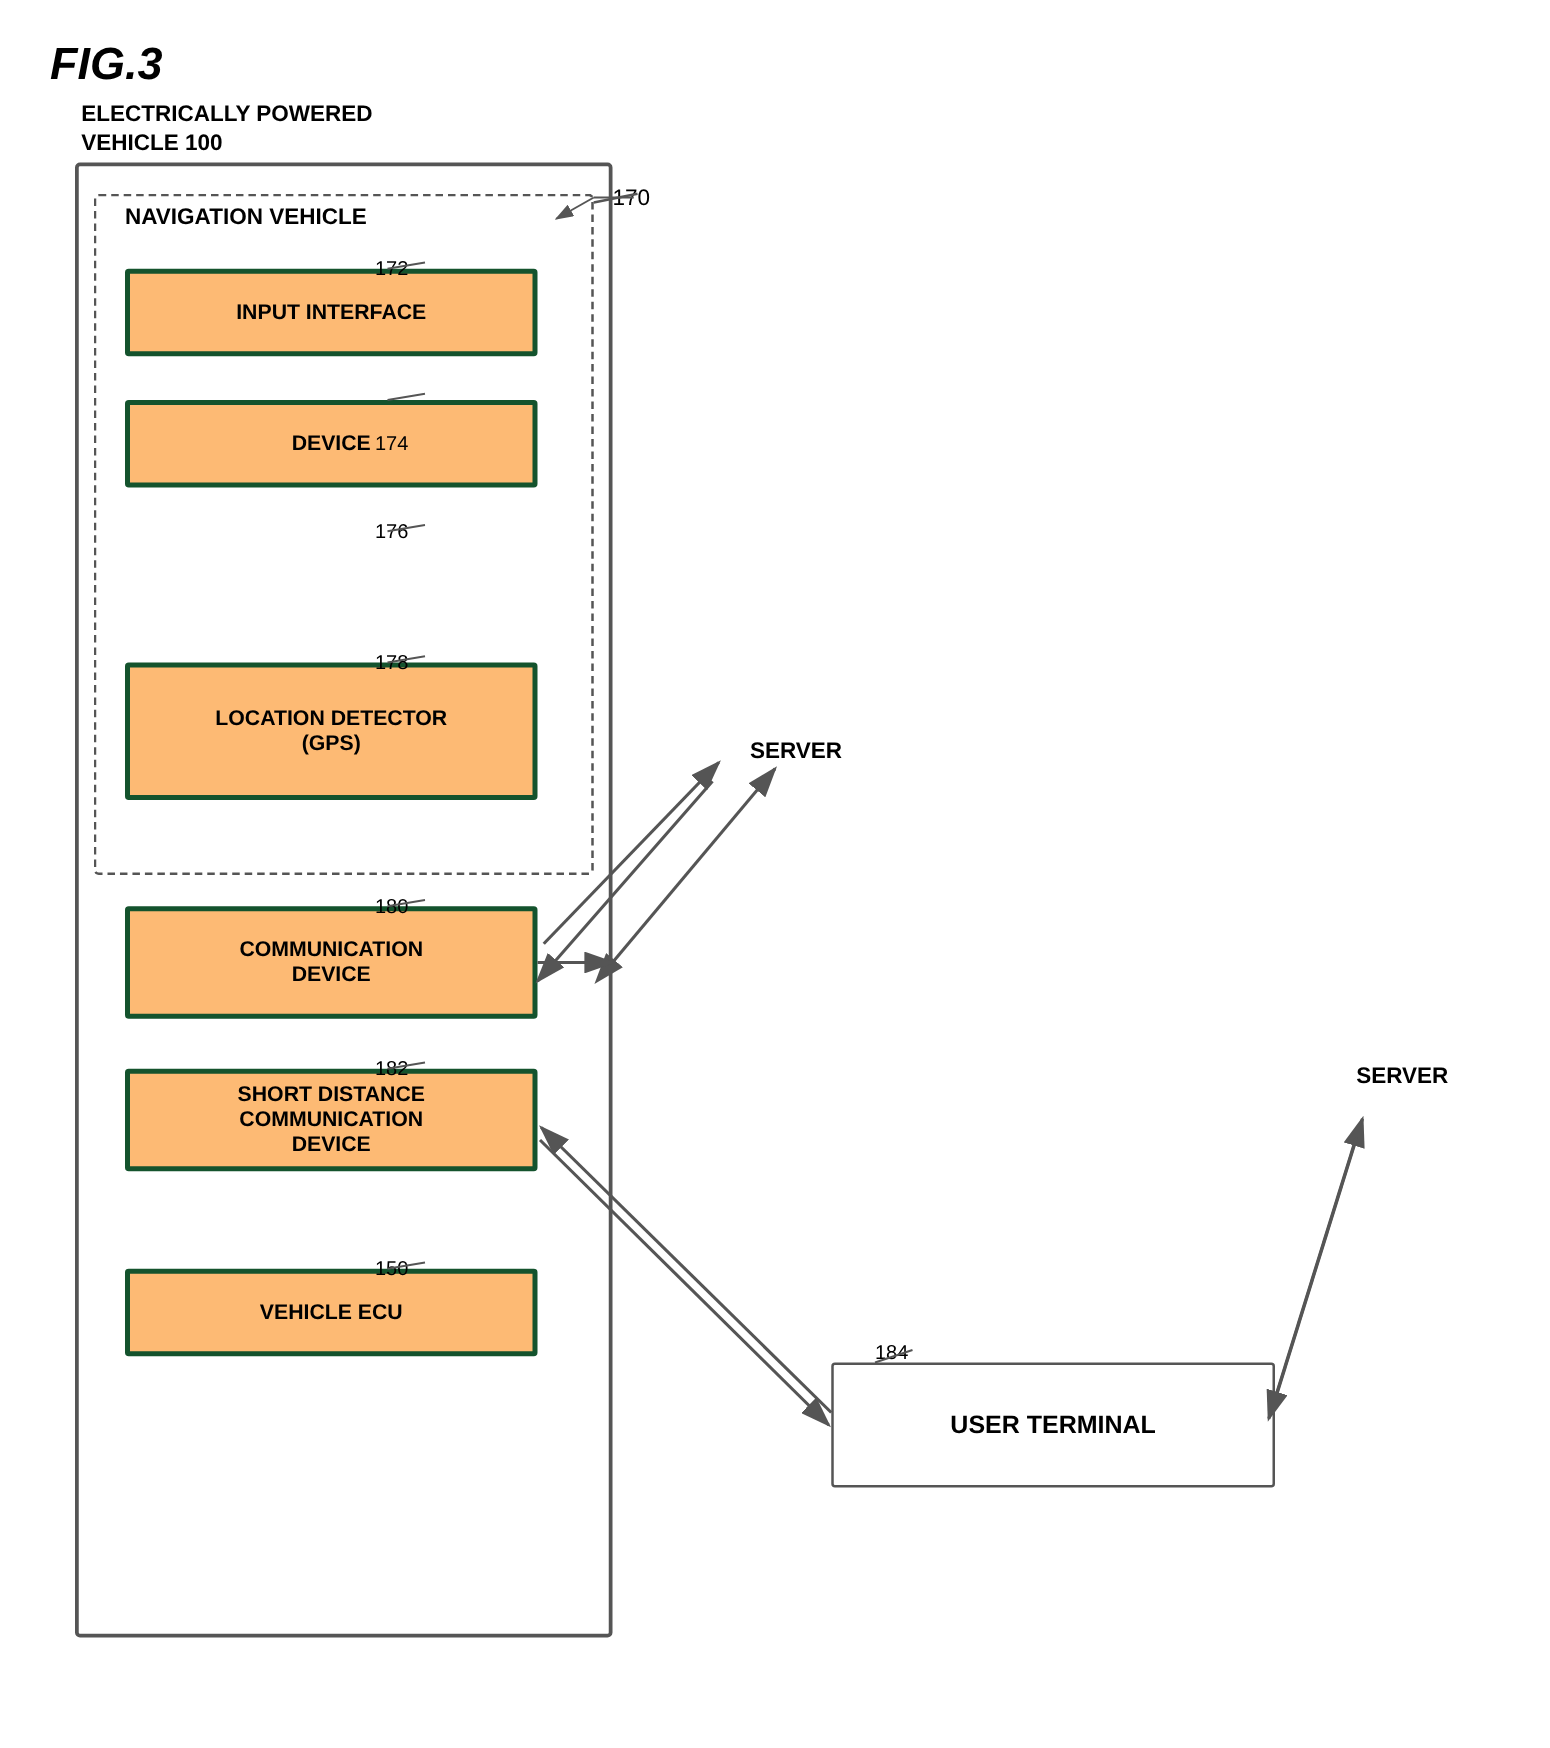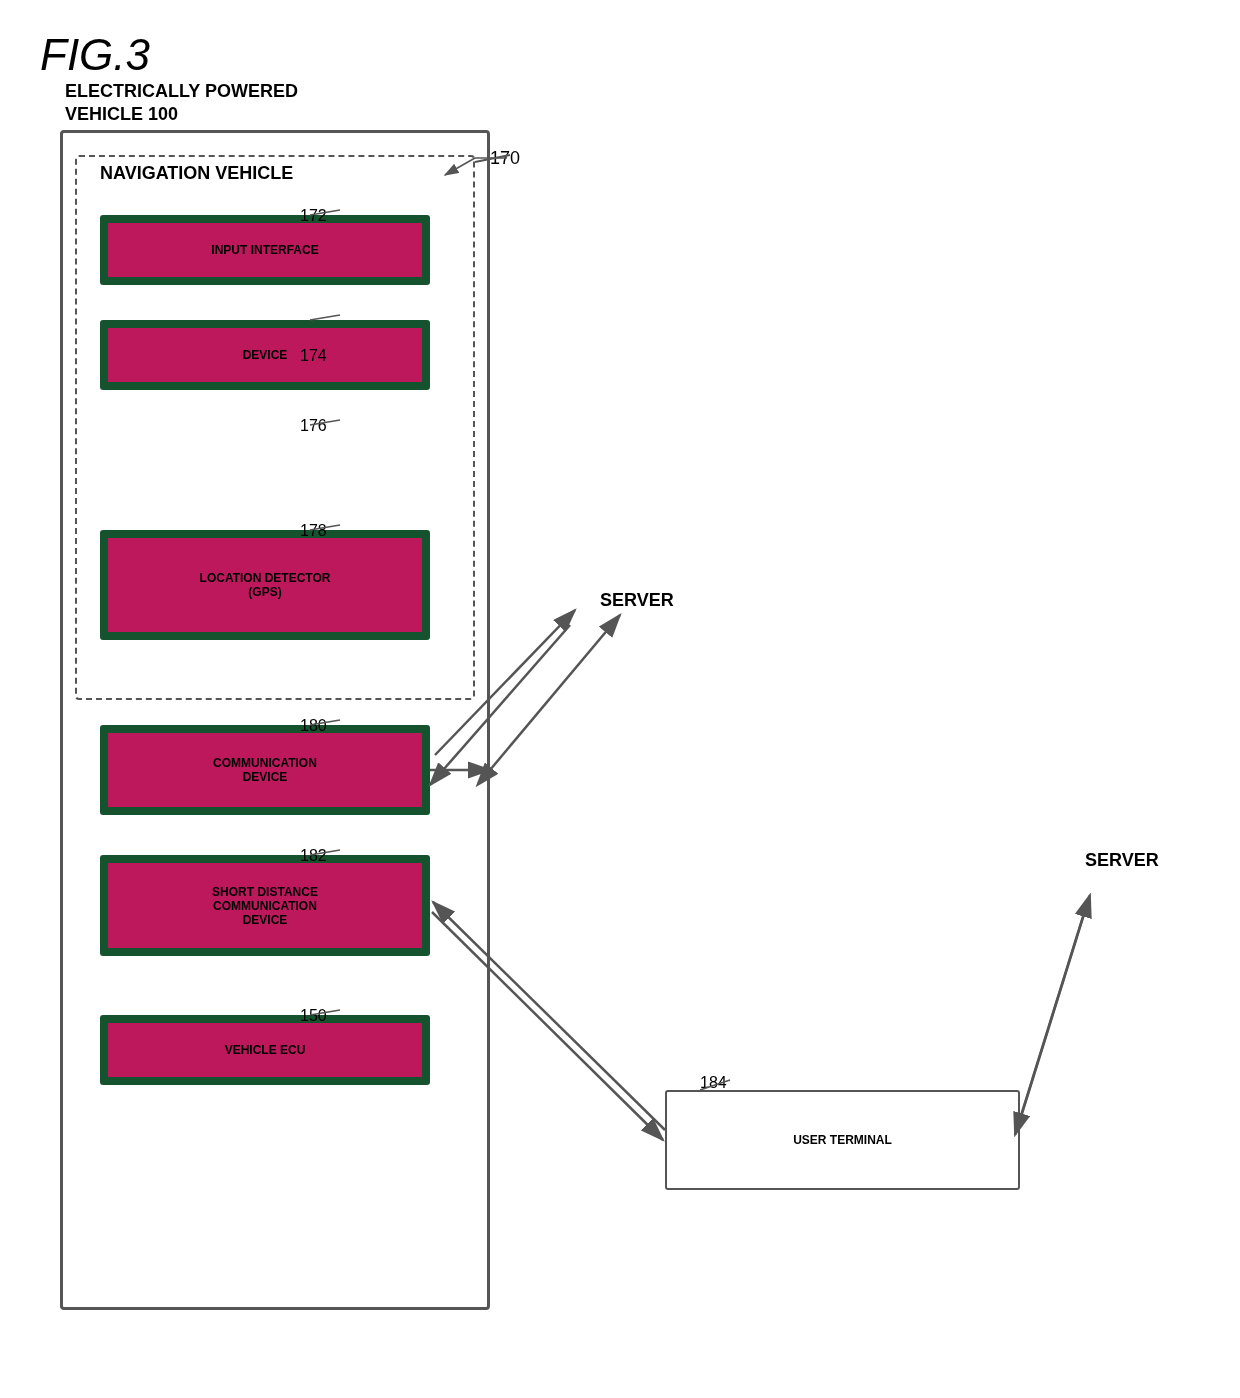--- a/index.html
+++ b/index.html
@@ -22,22 +22,22 @@
       top: 0;
       left: 0;
       width: 1240px;
       height: 1398px;
     }
 
     .fig-title {
       position: absolute;
       top: 30px;
       left: 40px;
-      font-size: 44px;
-      font-weight: normal;
+      font-size: 36px;
+      font-weight: bold;
       font-style: italic;
     }
 
     .vehicle-label {
       position: absolute;
       top: 80px;
       left: 65px;
       font-size: 18px;
       font-weight: bold;
       line-height: 1.3;
@@ -77,29 +77,29 @@
     .ref-170 {
       position: absolute;
       top: 148px;
       left: 490px;
       font-size: 18px;
     }
 
     
     .comp-box {
       position: absolute;
-      border: 8px solid #14532d;
+      border: 4px solid #14532d;
       border-radius: 3px;
       display: flex;
       align-items: center;
       justify-content: center;
-      font-size: 12px;
+      font-size: 17px;
       font-weight: bold;
       text-align: center;
-      background: #be185d;
+      background: #fdba74;
     }
 
     
     .box-input-interface {
       top: 215px;
       left: 100px;
       width: 330px;
       height: 70px;
     }
 
@@ -169,21 +169,21 @@
       top: 717px;
       left: 300px;
       font-size: 16px;
     }
 
     
     .box-short {
       top: 855px;
       left: 100px;
       width: 330px;
-      height: 101px;
+      height: 82px;
     }
 
     .ref-182 {
       position: absolute;
       top: 847px;
       left: 300px;
       font-size: 16px;
     }
 
     
@@ -206,21 +206,21 @@
       position: absolute;
       top: 1090px;
       left: 665px;
       width: 355px;
       height: 100px;
       border: 2px solid #555;
       border-radius: 3px;
       display: flex;
       align-items: center;
       justify-content: center;
-      font-size: 12px;
+      font-size: 20px;
       font-weight: bold;
       text-align: center;
       background: #fff;
     }
 
     .ref-184 {
       position: absolute;
       top: 1074px;
       left: 700px;
       font-size: 16px;

